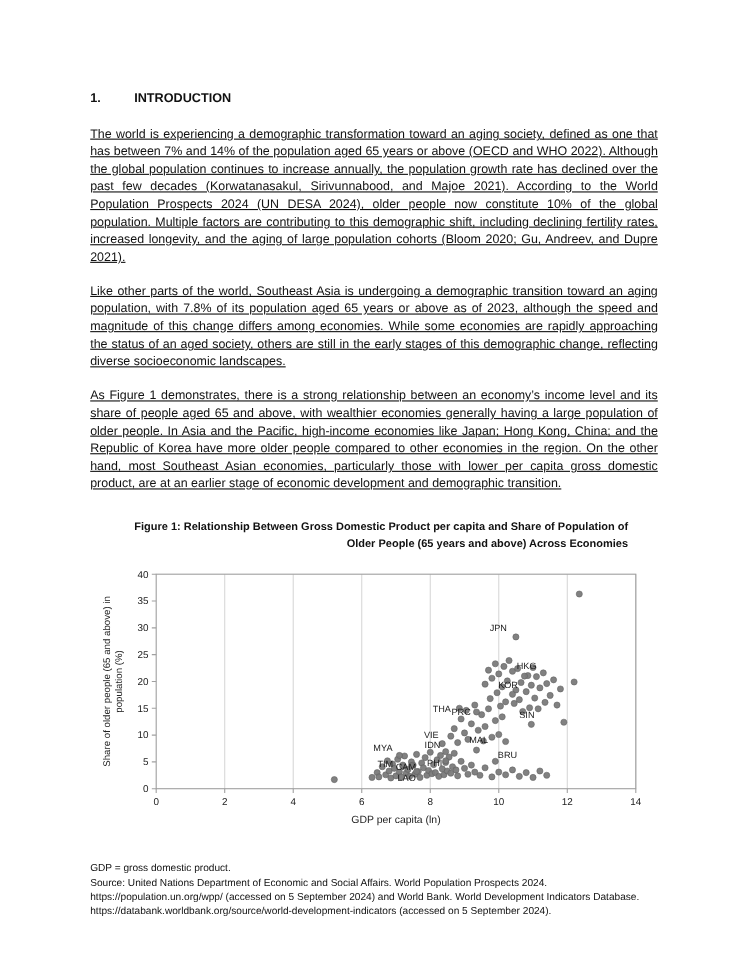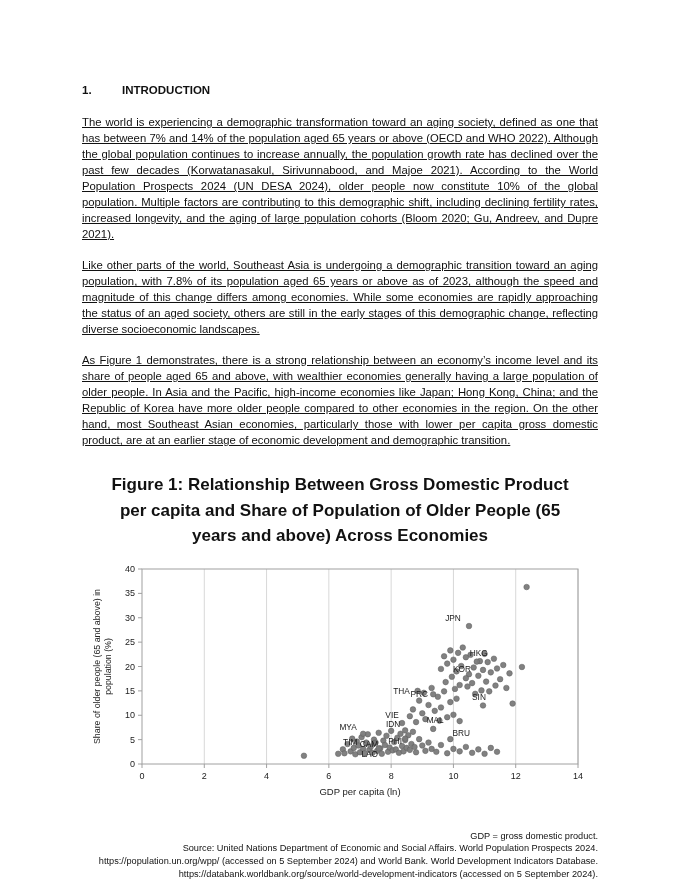--- a/index.html
+++ b/index.html
@@ -23,38 +23,38 @@
   .heading .sec-num { width: 40px; }
   p.body-text {
     font-size: 11.3px;
     line-height: 16px;
     text-align: justify;
     margin: 0 0 15px 0;
     text-decoration: underline;
   }
   .fig-caption {
     font-weight: bold;
-    font-size: 17px;
+    font-size: 10px;
     line-height: 1.5;
-    text-align: center;
+    text-align: right;
     max-width: 462px;
     margin: 24px auto 6px auto;
   }
   .chart-wrap {
     display: flex;
     justify-content: center;
     margin-top: 10px;
   }
   .notes {
     margin-top: 26px;
     font-size: 9.2px;
     line-height: 1.4;
     color: #111;
   }
-  .notes div { margin: 0; text-align: right; }
+  .notes div { margin: 0; }
   svg text { font-family: "Liberation Sans", sans-serif; }
 </style>
 </head>
 <body>
 
 <div class="page">
 
   <div class="heading">
     <span class="sec-num">1.</span>
     <span>INTRODUCTION</span>

